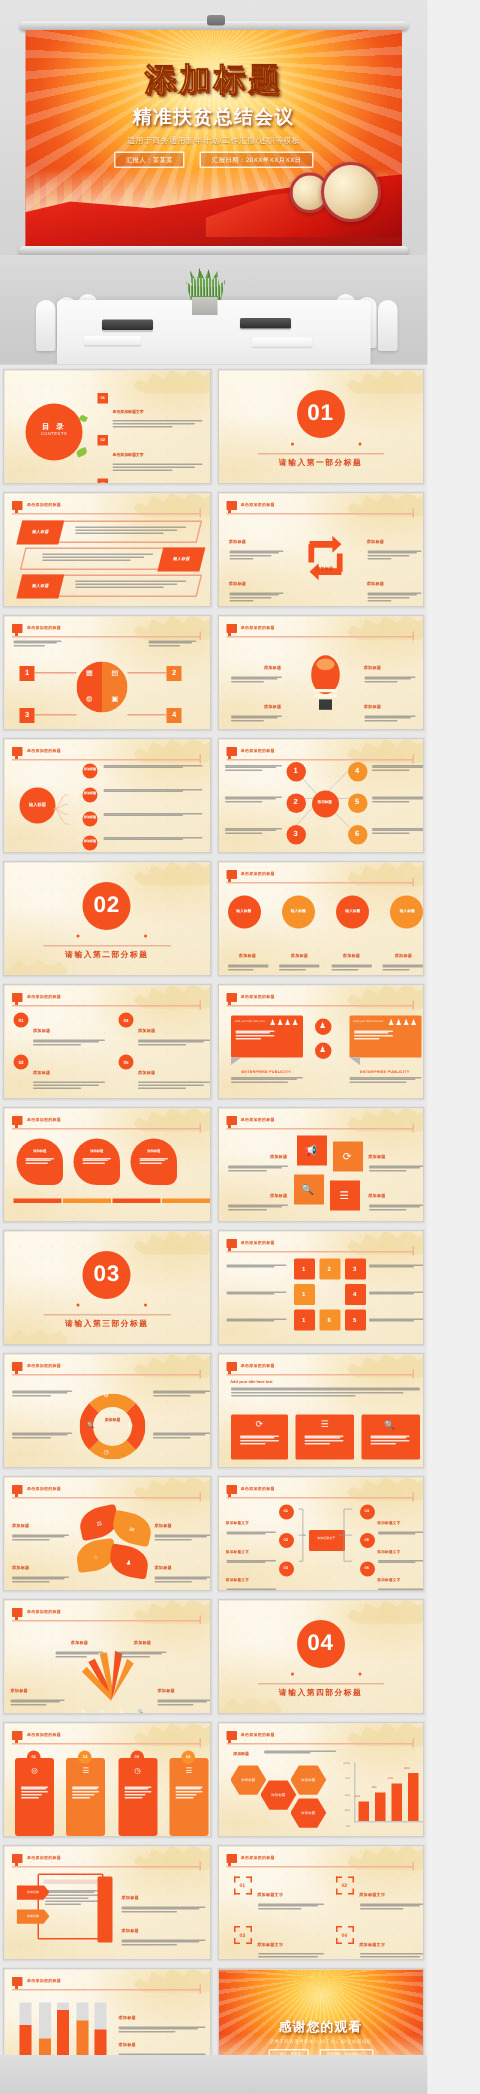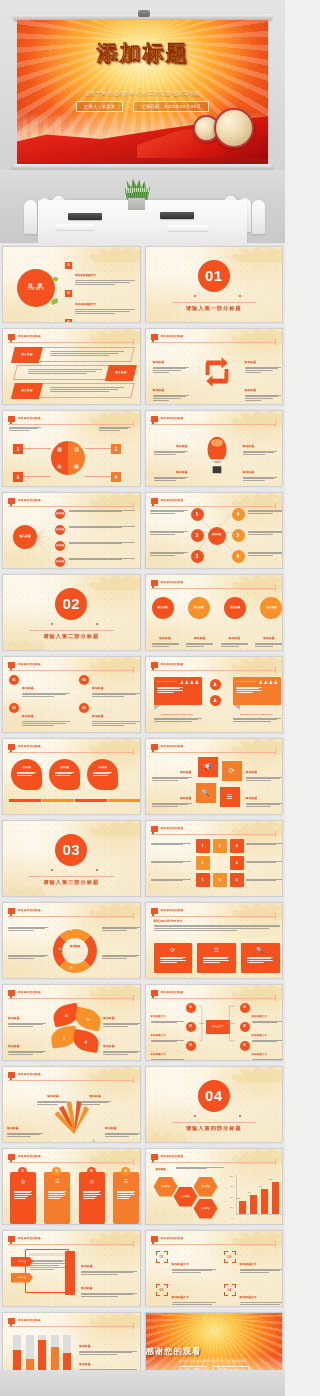--- a/index.html
+++ b/index.html
@@ -162,21 +162,21 @@
     background:
      linear-gradient(90deg, transparent 0 4px,#e8a23a 4px 7px,transparent 7px 11px,#f0b757 11px 16px,
       transparent 16px 21px,#e8a23a 21px 25px,transparent 25px 31px,#f0b757 31px 36px,transparent 36px 43px,
       #e8a23a 43px 48px,transparent 48px 55px,#f0b757 55px 60px,transparent 60px 67px,#e8a23a 67px 72px,
       transparent 72px 80px,#f0b757 80px 85px,transparent 85px 93px,#e8a23a 93px 98px,transparent 98px 106px,
       #f0b757 106px 111px,transparent 111px 120px,#e8a23a 120px 125px,transparent 125px 134px,#f0b757 134px 142px);
     -webkit-mask-image: linear-gradient(180deg, transparent 0%, #000 50%); mask-image: linear-gradient(180deg, transparent 0%, #000 50%); }
   .final-year { position:absolute; left:0; top:16px; width:100%; text-align:center;
     font-size:14px; font-weight:bold; color:#ffe069; letter-spacing:1.5px;
     text-shadow: 1px 1px 0 #a53200, 2px 2px 2px rgba(90,20,0,.65); }
-  .final-thanks { position:absolute; left:0; top:33px; width:100%; 
+  .final-thanks { position:absolute; left:0; top:33px; width:100%; text-align:center;
     font-size:8.5px; font-weight:bold; color:#fff; letter-spacing:.8px;
     text-shadow:1px 1px 2px rgba(130,35,0,.8); }
   .final-desc { position:absolute; left:0; top:46px; width:100%; text-align:center;
     font-size:3px; color:#fff2cf; letter-spacing:.3px; }
   .final-pills { position:absolute; left:0; top:53px; width:100%; display:flex; justify-content:center; gap:7px; }
   .final-pill { border:0.5px solid rgba(255,255,255,.85); border-radius:1px; padding:1px 4px;
     font-size:2.4px; color:#fff; white-space:nowrap; }
 
   .shadow-strip { position:absolute; left:0; top:1370px; width:285px; height:26px;
      background: linear-gradient(180deg,#dedede,#d0d0d0); }
@@ -195,20 +195,21 @@
       <div class="glow"></div>
       <div class="rays"></div>
       <div class="skyline"></div>
       <div class="sky-shapes"></div>
       <div class="ribbon"></div>
       <div class="ribbon2"></div>
       <div class="drumB"></div>
       <div class="drumA"></div>
 
       <div class="cover-title">添加标题</div>
+      <div class="cover-sub">精准扶贫总结会议</div>
       <div class="cover-desc">适用于商务通用新年计划/工作汇报/述职等模板</div>
       <div class="cover-pills">
         <div class="cover-pill">汇报人：某某某</div>
         <div class="cover-pill">汇报日期：20XX年XX月XX日</div>
       </div>
     </div>
 
     <div class="screen-bar-bot"></div>
 
     <div class="room">

